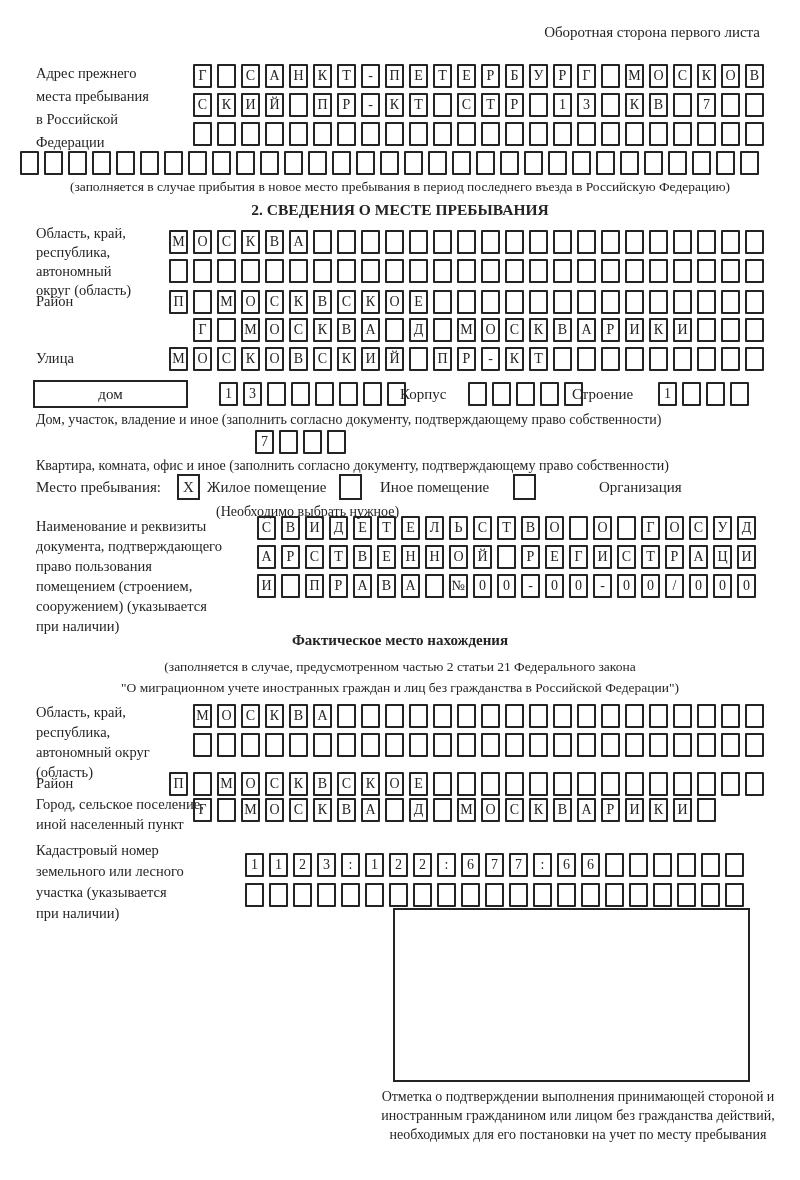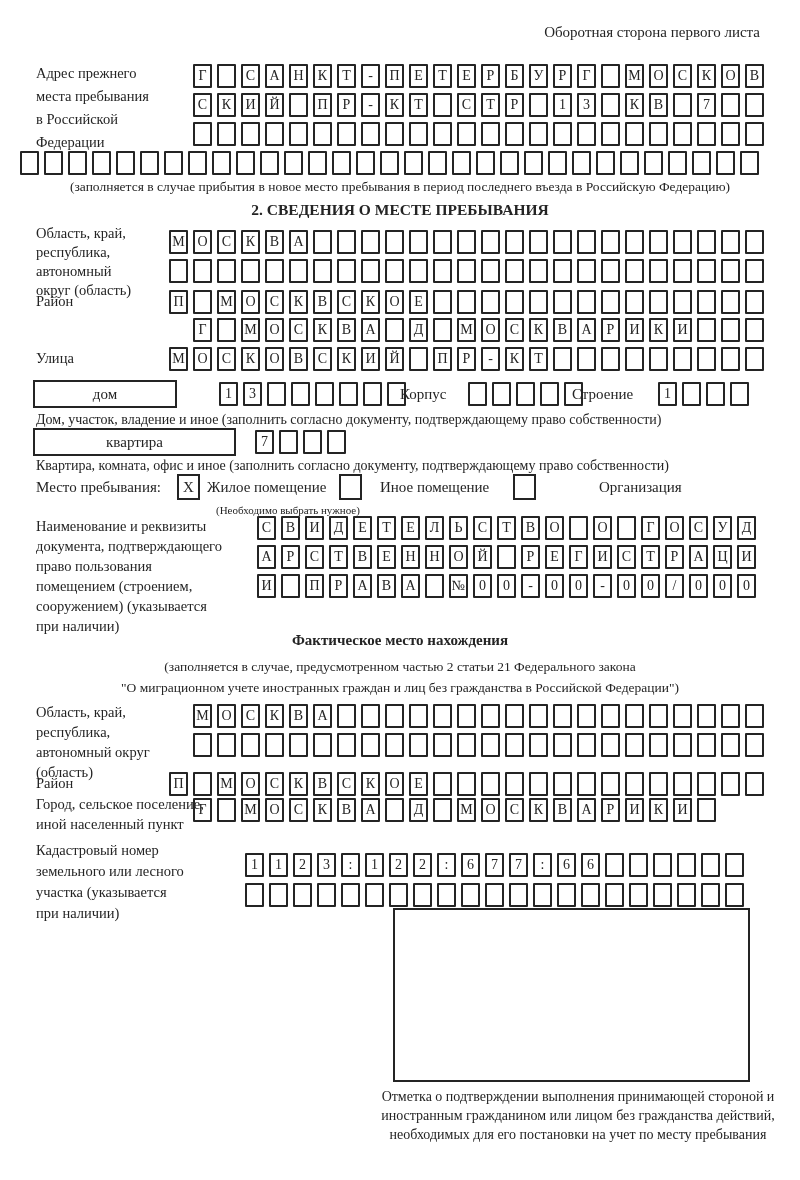--- a/index.html
+++ b/index.html
@@ -64,40 +64,39 @@
   <div class="abs boxrow" style="left:157px; top:259px;"><span class="cell"></span><span class="cell"></span><span class="cell"></span><span class="cell"></span><span class="cell"></span><span class="cell"></span><span class="cell"></span><span class="cell"></span><span class="cell"></span><span class="cell"></span><span class="cell"></span><span class="cell"></span><span class="cell"></span><span class="cell"></span><span class="cell"></span><span class="cell"></span><span class="cell"></span><span class="cell"></span><span class="cell"></span><span class="cell"></span><span class="cell"></span><span class="cell"></span><span class="cell"></span><span class="cell"></span><span class="cell"></span></div>
 
   <div class="abs label" style="left:36px; top:292px;">Район</div>
   <div class="abs boxrow" style="left:157px; top:290px;"><span class="cell">П</span><span class="cell"></span><span class="cell">М</span><span class="cell">О</span><span class="cell">С</span><span class="cell">К</span><span class="cell">В</span><span class="cell">С</span><span class="cell">К</span><span class="cell">О</span><span class="cell">Е</span><span class="cell"></span><span class="cell"></span><span class="cell"></span><span class="cell"></span><span class="cell"></span><span class="cell"></span><span class="cell"></span><span class="cell"></span><span class="cell"></span><span class="cell"></span><span class="cell"></span><span class="cell"></span><span class="cell"></span><span class="cell"></span></div>
 
   <div class="abs boxrow" style="left:181px; top:318px;"><span class="cell">Г</span><span class="cell"></span><span class="cell">М</span><span class="cell">О</span><span class="cell">С</span><span class="cell">К</span><span class="cell">В</span><span class="cell">А</span><span class="cell"></span><span class="cell">Д</span><span class="cell"></span><span class="cell">М</span><span class="cell">О</span><span class="cell">С</span><span class="cell">К</span><span class="cell">В</span><span class="cell">А</span><span class="cell">Р</span><span class="cell">И</span><span class="cell">К</span><span class="cell">И</span><span class="cell"></span><span class="cell"></span><span class="cell"></span></div>
 
   <div class="abs label" style="left:36px; top:349px;">Улица</div>
   <div class="abs boxrow" style="left:157px; top:347px;"><span class="cell">М</span><span class="cell">О</span><span class="cell">С</span><span class="cell">К</span><span class="cell">О</span><span class="cell">В</span><span class="cell">С</span><span class="cell">К</span><span class="cell">И</span><span class="cell">Й</span><span class="cell"></span><span class="cell">П</span><span class="cell">Р</span><span class="cell">-</span><span class="cell">К</span><span class="cell">Т</span><span class="cell"></span><span class="cell"></span><span class="cell"></span><span class="cell"></span><span class="cell"></span><span class="cell"></span><span class="cell"></span><span class="cell"></span><span class="cell"></span></div>
 
-  <div class="abs bigbox" style="left:33px; top:380px; width:144px;">дом</div>
+  <div class="abs bigbox" style="left:33px; top:380px; width:155px;">дом</div>
   <div class="abs boxrow" style="left:207px; top:382px;"><span class="cell">1</span><span class="cell">3</span><span class="cell"></span><span class="cell"></span><span class="cell"></span><span class="cell"></span><span class="cell"></span><span class="cell"></span></div>
   <div class="abs inline-label" style="left:400px; top:381px;">Корпус</div>
   <div class="abs boxrow" style="left:456px; top:382px;"><span class="cell"></span><span class="cell"></span><span class="cell"></span><span class="cell"></span><span class="cell"></span></div>
   <div class="abs inline-label" style="left:572px; top:381px;">Строение</div>
   <div class="abs boxrow" style="left:646px; top:382px;"><span class="cell">1</span><span class="cell"></span><span class="cell"></span><span class="cell"></span></div>
   <div class="abs note" style="left:36px; top:412px; font-size:14px;">Дом, участок, владение и иное (заполнить согласно документу, подтверждающему право собственности)</div>
 
-  <div class="abs bigbox" style="left:33px; top:428px; width:203px;">квартира</div>
   <div class="abs boxrow" style="left:243px; top:430px;"><span class="cell">7</span><span class="cell"></span><span class="cell"></span><span class="cell"></span></div>
   <div class="abs note" style="left:36px; top:458px; font-size:14px;">Квартира, комната, офис и иное (заполнить согласно документу, подтверждающему право собственности)</div>
 
   <div class="abs inline-label" style="left:36px; top:474px;">Место пребывания:</div>
   <div class="abs checkbox" style="left:177px; top:474px;">X</div>
   <div class="abs inline-label" style="left:207px; top:474px;">Жилое помещение</div>
   <div class="abs checkbox" style="left:339px; top:474px;"></div>
   <div class="abs inline-label" style="left:380px; top:474px;">Иное помещение</div>
   <div class="abs checkbox" style="left:513px; top:474px;"></div>
   <div class="abs inline-label" style="left:559px; top:474px;margin-left:40px;">Организация</div>
-  <div class="abs note" style="left:216px; top:504px; font-size:11px;">(Необходимо выбрать нужное)</div>
+  <div class="abs note" style="left:216px; top:504px; font-size:14px;">(Необходимо выбрать нужное)</div>
 
   <div class="abs label lh20" style="left:36px; top:516px;">Наименование и реквизиты
 документа, подтверждающего
 право пользования
 помещением (строением,
 сооружением) (указывается
 при наличии)</div>
   <div class="abs boxrow" style="left:245px; top:516px;"><span class="cell">С</span><span class="cell">В</span><span class="cell">И</span><span class="cell">Д</span><span class="cell">Е</span><span class="cell">Т</span><span class="cell">Е</span><span class="cell">Л</span><span class="cell">Ь</span><span class="cell">С</span><span class="cell">Т</span><span class="cell">В</span><span class="cell">О</span><span class="cell"></span><span class="cell">О</span><span class="cell"></span><span class="cell">Г</span><span class="cell">О</span><span class="cell">С</span><span class="cell">У</span><span class="cell">Д</span></div>
   <div class="abs boxrow" style="left:245px; top:545px;"><span class="cell">А</span><span class="cell">Р</span><span class="cell">С</span><span class="cell">Т</span><span class="cell">В</span><span class="cell">Е</span><span class="cell">Н</span><span class="cell">Н</span><span class="cell">О</span><span class="cell">Й</span><span class="cell"></span><span class="cell">Р</span><span class="cell">Е</span><span class="cell">Г</span><span class="cell">И</span><span class="cell">С</span><span class="cell">Т</span><span class="cell">Р</span><span class="cell">А</span><span class="cell">Ц</span><span class="cell">И</span></div>
   <div class="abs boxrow" style="left:245px; top:574px;"><span class="cell">И</span><span class="cell"></span><span class="cell">П</span><span class="cell">Р</span><span class="cell">А</span><span class="cell">В</span><span class="cell">А</span><span class="cell"></span><span class="cell">№</span><span class="cell">0</span><span class="cell">0</span><span class="cell">-</span><span class="cell">0</span><span class="cell">0</span><span class="cell">-</span><span class="cell">0</span><span class="cell">0</span><span class="cell">/</span><span class="cell">0</span><span class="cell">0</span><span class="cell">0</span></div>

